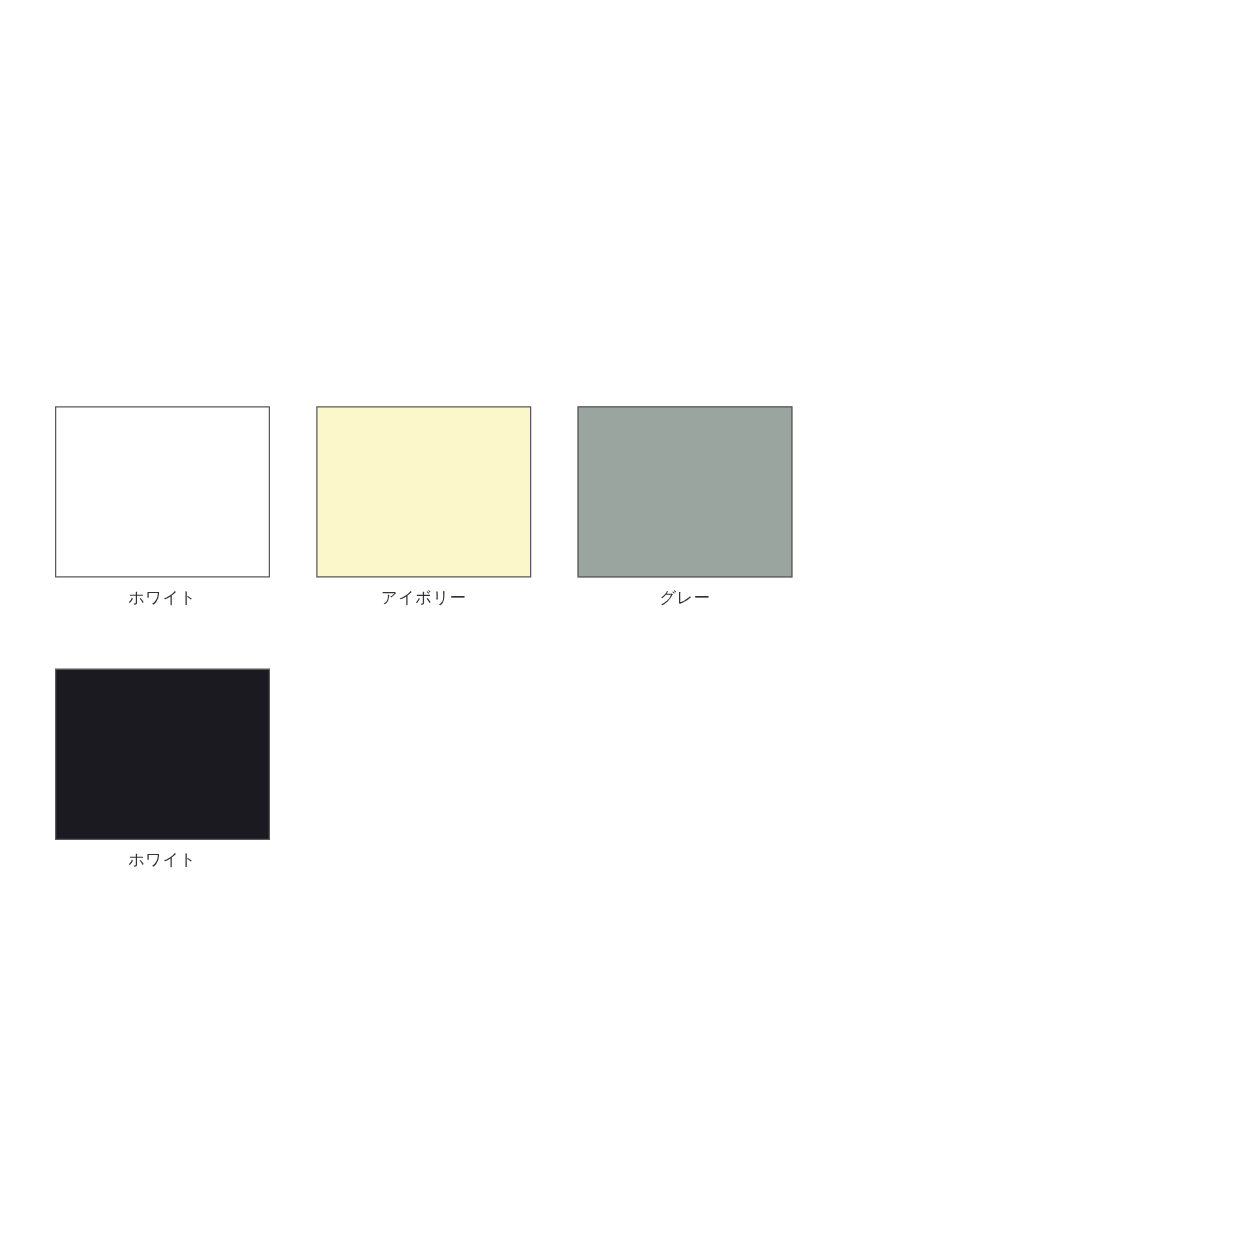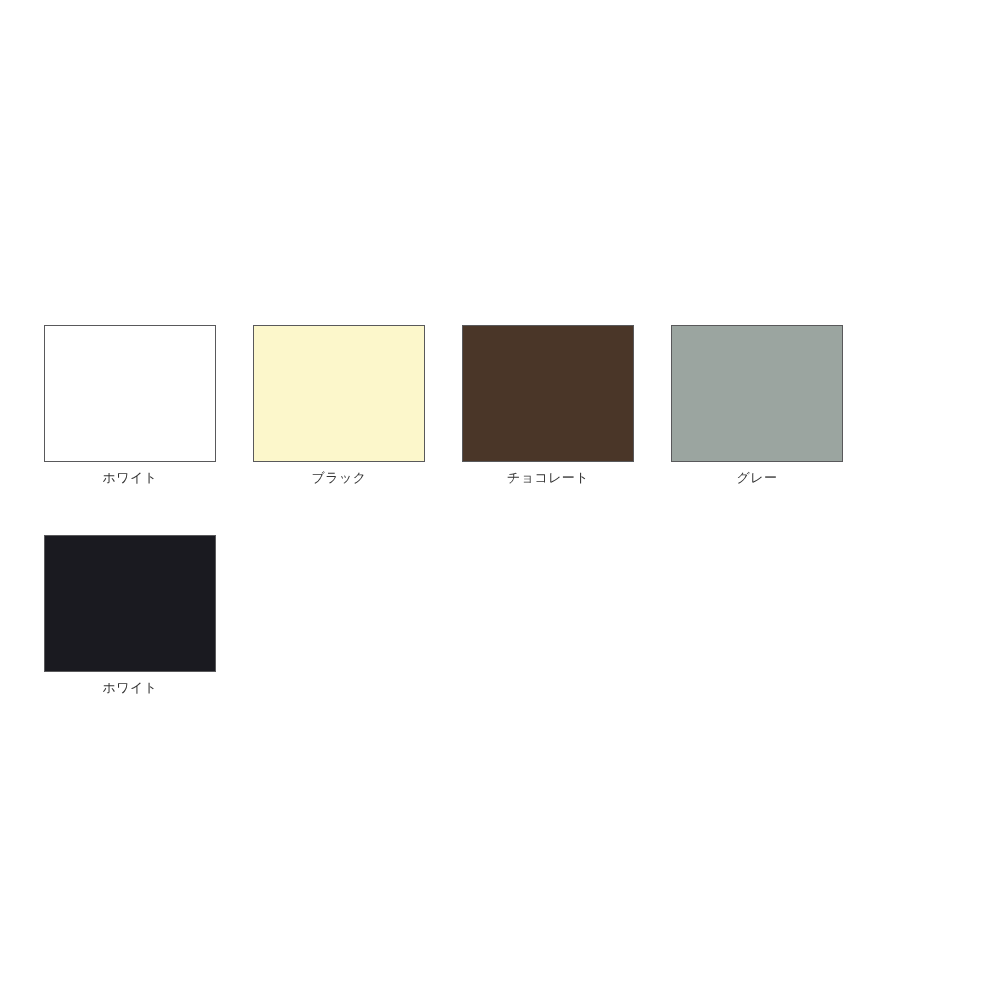--- a/index.html
+++ b/index.html
@@ -79,27 +79,23 @@
 
     <div class="swatch-row">
 
       <div class="swatch-cell">
         <div class="swatch-chip" style="background-color: rgb(255, 255, 255); border-color: rgb(89, 89, 91);"></div>
         <div class="swatch-label" style="color: rgb(51, 51, 51);">ホワイト</div>
       </div>
 
       <div class="swatch-cell">
         <div class="swatch-chip" style="background-color: rgb(252, 247, 203); border-color: rgb(89, 89, 91);"></div>
-        <div class="swatch-label" style="color: rgb(51, 51, 51);">ブラック</div>
+        <div class="swatch-label" style="color: rgb(51, 51, 51);">アイボリー</div>
       </div>
 
-      <div class="swatch-cell">
-        <div class="swatch-chip" style="background-color: rgb(74, 54, 40); border-color: rgb(89, 89, 91);"></div>
-        <div class="swatch-label" style="color: rgb(51, 51, 51);">チョコレート</div>
-      </div>
 
 
       <div class="swatch-cell">
         <div class="swatch-chip" style="background-color: rgb(155, 165, 160); border-color: rgb(89, 89, 91);"></div>
         <div class="swatch-label" style="color: rgb(51, 51, 51);">グレー</div>
       </div>
 
     </div>
 
     <div class="swatch-row">

